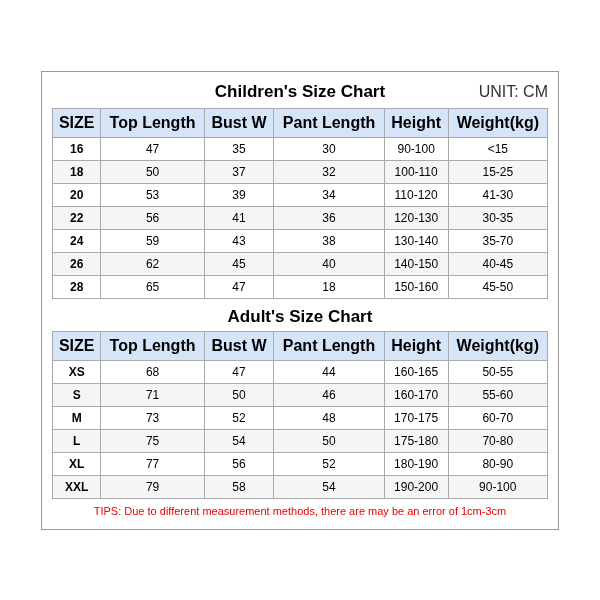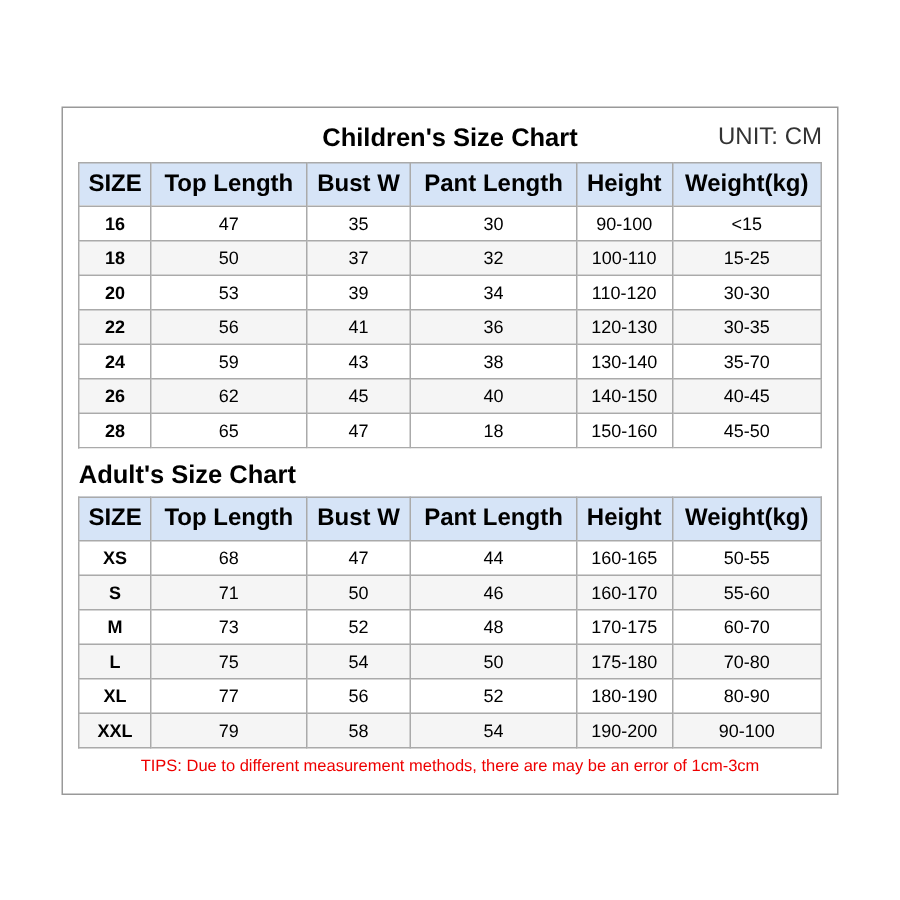--- a/index.html
+++ b/index.html
@@ -63,21 +63,21 @@
     }
     td.size-col {
       font-weight: bold;
     }
     .section-header td {
       background-color: #fff;
       border: none;
       padding: 8px 0 4px 0;
       font-size: 17px;
       font-weight: bold;
-      text-align: left;
+      text-align: center;
     }
     .tips-row td {
       background-color: #fff;
       border: none;
       padding: 6px 2px 2px 2px;
       font-size: 11px;
       color: #e00;
     }
   </style>
 </head>
@@ -116,21 +116,21 @@
           <td>32</td>
           <td>100-110</td>
           <td>15-25</td>
         </tr>
         <tr>
           <td class="size-col">20</td>
           <td>53</td>
           <td>39</td>
           <td>34</td>
           <td>110-120</td>
-          <td>30-30</td>
+          <td>41-30</td>
         </tr>
         <tr>
           <td class="size-col">22</td>
           <td>56</td>
           <td>41</td>
           <td>36</td>
           <td>120-130</td>
           <td>30-35</td>
         </tr>
         <tr>

